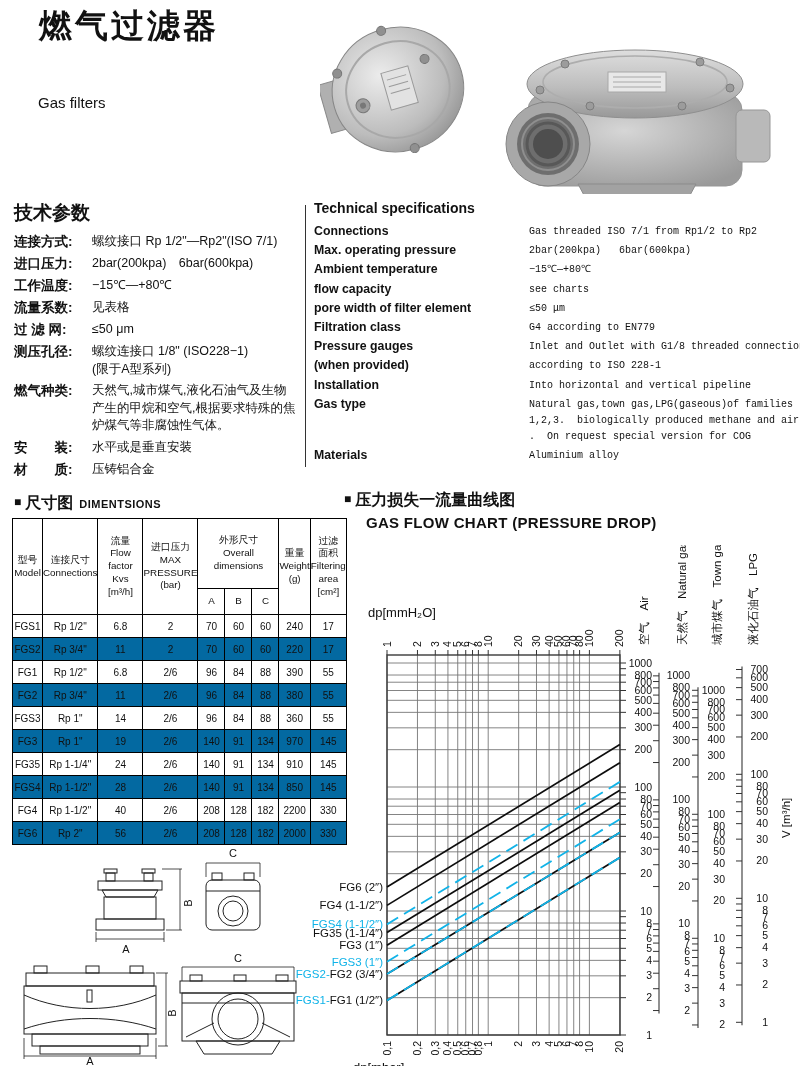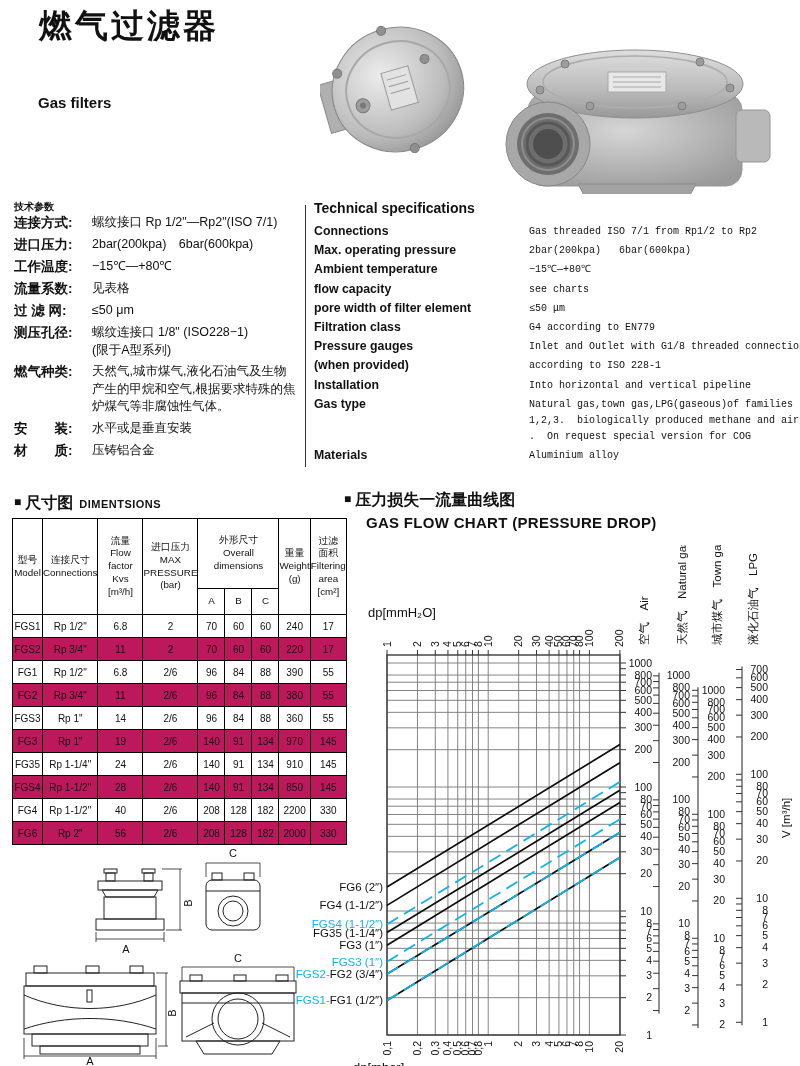--- a/index.html
+++ b/index.html
@@ -2,44 +2,44 @@
 <html><head>
 <meta charset="utf-8">
 <style>
   html,body{margin:0;padding:0;background:#fff;}
   .page{position:relative;width:800px;height:1066px;background:#ffffff;overflow:hidden;
         font-family:"Liberation Sans",sans-serif;color:#111;}
   .abs{position:absolute;}
   .title-cn{left:13px;top:4px;font-size:33px;font-weight:bold;letter-spacing:3px;margin-left:26px;}
   .series{left:28px;top:52px;font-size:21px;}
   .series .bullet{font-size:14px;vertical-align:4px;margin-right:4px;}
-  .subtitle{left:38px;top:94px;font-size:15px;font-weight:bold;}
+  .subtitle{left:38px;top:94px;font-size:15px;font-weight:normal;}
   .specs-cn{left:14px;top:200px;width:292px;}
-  .specs-cn .heading{font-weight:bold;font-size:10px;}
+  .specs-cn .heading{font-weight:bold;font-size:19px;margin-bottom:7px;}
   .crow{display:flex;margin-bottom:4px;}
   .clab{flex:none;width:78px;font-weight:bold;font-size:13.5px;white-space:pre;}
   .cval{font-size:12.5px;line-height:1.4;white-space:pre-wrap;}
   .divider{left:305px;top:205px;width:1px;height:262px;background:#333;}
   .specs-en{left:314px;top:200px;width:486px;}
   .specs-en .heading{font-weight:bold;font-size:14px;margin-bottom:8px;}
   .erow{display:flex;margin-bottom:3px;}
   .elab{flex:none;width:215px;font-weight:bold;font-size:12.3px;}
   .eval{font-family:"Liberation Mono","DejaVu Sans Mono",monospace;font-size:10px;
         line-height:1.62;white-space:pre;}
   .sec-title{font-weight:bold;font-size:16px;}
   .sec-title .sq{font-size:12px;vertical-align:2px;margin-right:4px;}
   .sec-title .en{font-size:11px;margin-left:6px;letter-spacing:.5px;}
   .chart-title2{left:366px;top:514px;font-weight:bold;font-size:15px;letter-spacing:.3px;}
   
   .dimtab{position:absolute;left:12px;top:518px;border-collapse:collapse;table-layout:fixed;}
   .dimtab th,.dimtab td{border:1.4px solid #000;text-align:center;vertical-align:middle;
       padding:0;font-weight:normal;}
   .dimtab th{font-size:9.8px;line-height:1.3;white-space:pre-line;}
   .dimtab td{font-size:10px;height:22px;}
-  .dimtab tr.shade td{background:#be185d;}
+  .dimtab tr.shade td{background:#0369a1;}
   .dimtab .h1{height:70px;}
   .dimtab .h2{height:26px;}
   
   svg text{font-family:"Liberation Sans",sans-serif;fill:#111;}
   .grid{stroke:#767676;stroke-width:0.9;}
   .frame{fill:none;stroke:#3a3a3a;stroke-width:1.4;}
   .tick{stroke:#333;stroke-width:1;}
   .rline{stroke:#555;stroke-width:1.3;}
   .tlab,.blab,.rlab{font-size:10.5px;}
   .hdrlab{font-size:11.5px;}

